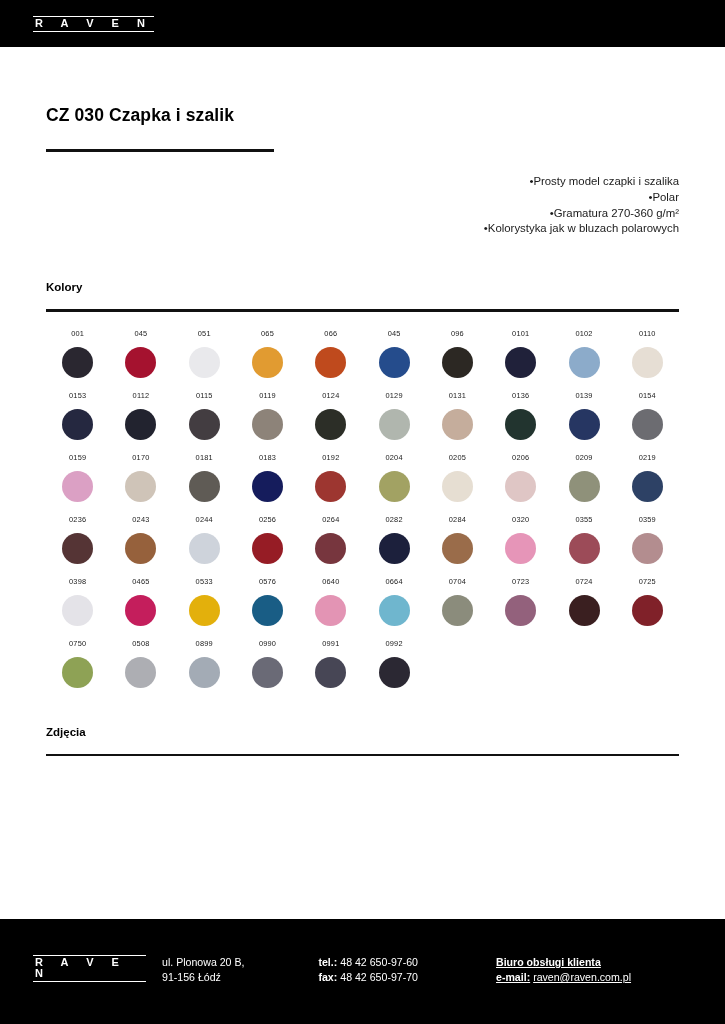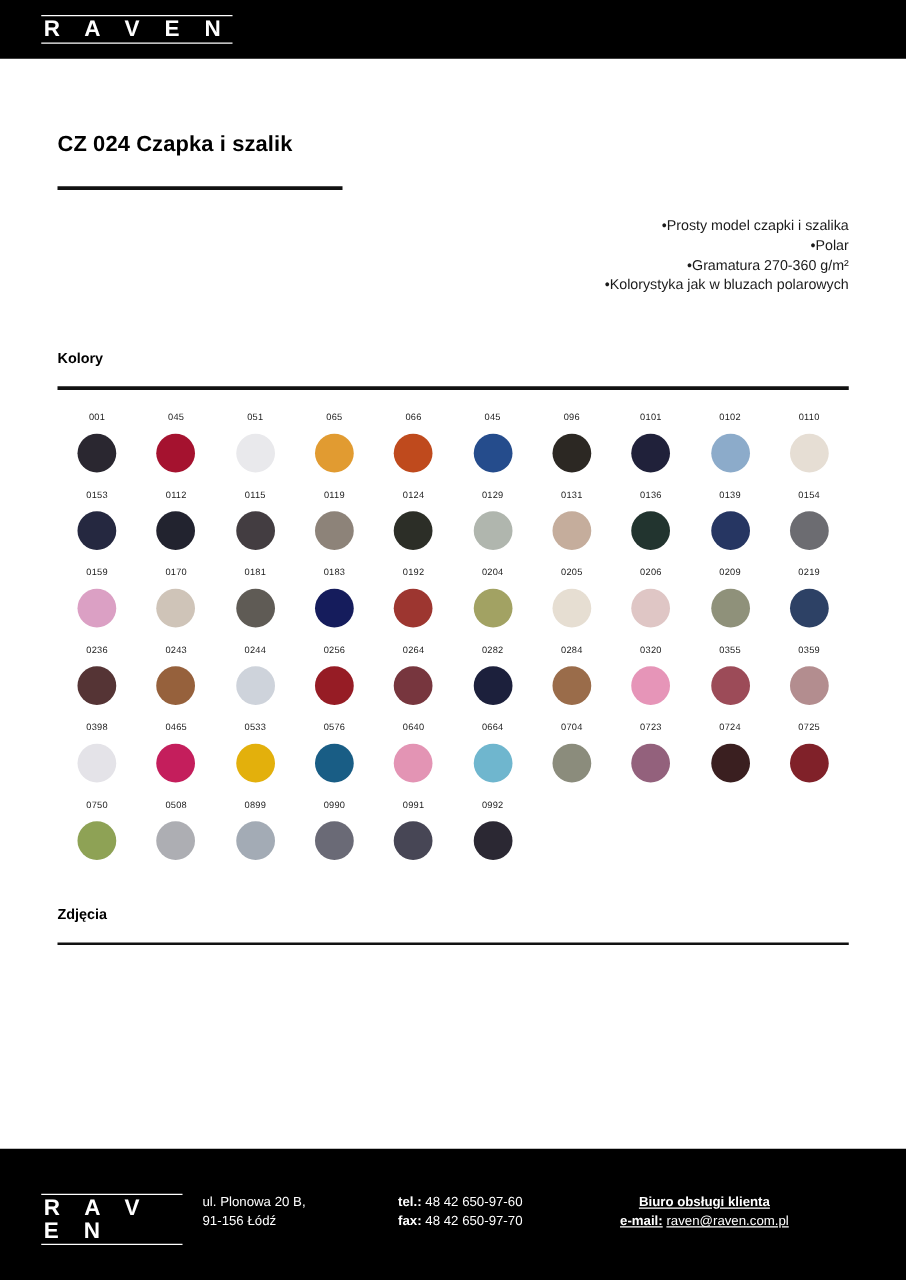--- a/index.html
+++ b/index.html
@@ -18,21 +18,21 @@
   }
   .logo{
     margin-left:33px;
     display:inline-block;
     border-top:1.5px solid #ffffff;
     border-bottom:1.5px solid #ffffff;
     padding:1px 2px 2px 2px;
     line-height:1;
   }
   .logo-text{
-    color:#ffffff;font-weight:bold;font-size:18px;
+    color:#ffffff;font-weight:bold;font-size:11px;
     letter-spacing:7.5px;
     display:block;
     padding-right:0px;
   }
   
   .page{padding:0 46px;}
   .title{
     font-size:17.5px;font-weight:bold;
     margin-top:58px;
     letter-spacing:.1px;
@@ -90,36 +90,36 @@
   }
   .footer-inner{
     display:flex;align-items:flex-start;
     padding-top:36px;
   }
   .f-logo{margin-left:33px;width:113px;}
   .f-logo .logo{margin-left:0;}
   .f-col{font-size:10.6px;line-height:15px;white-space:nowrap;}
   .f-addr{margin-left:16px;}
   .f-tel{margin-left:74px;}
-  .f-cust{margin-left:78px;text-align:center;}
+  .f-cust{margin-left:78px;}
   .f-col b{font-weight:bold;}
   .u{text-decoration:underline;}
 </style>
 </head>
 <body>
 
 <div class="topbar">
   <div class="logo">
     <span class="logo-text">R A V E N</span>
   </div>
 </div>
 
 <div class="page">
 
-  <div class="title">CZ 024 Czapka i szalik</div>
+  <div class="title">CZ 030 Czapka i szalik</div>
   <div class="title-rule"></div>
 
   <div class="bullets">
     <div><span class="dot">•</span><span>Prosty model czapki i szalika</span></div>
     <div><span class="dot">•</span><span>Polar</span></div>
     <div><span class="dot">•</span><span>Gramatura 270-360 g/m²</span></div>
     <div><span class="dot">•</span><span>Kolorystyka jak w bluzach polarowych</span></div>
   </div>
 
   <div class="section-head">Kolory</div>

